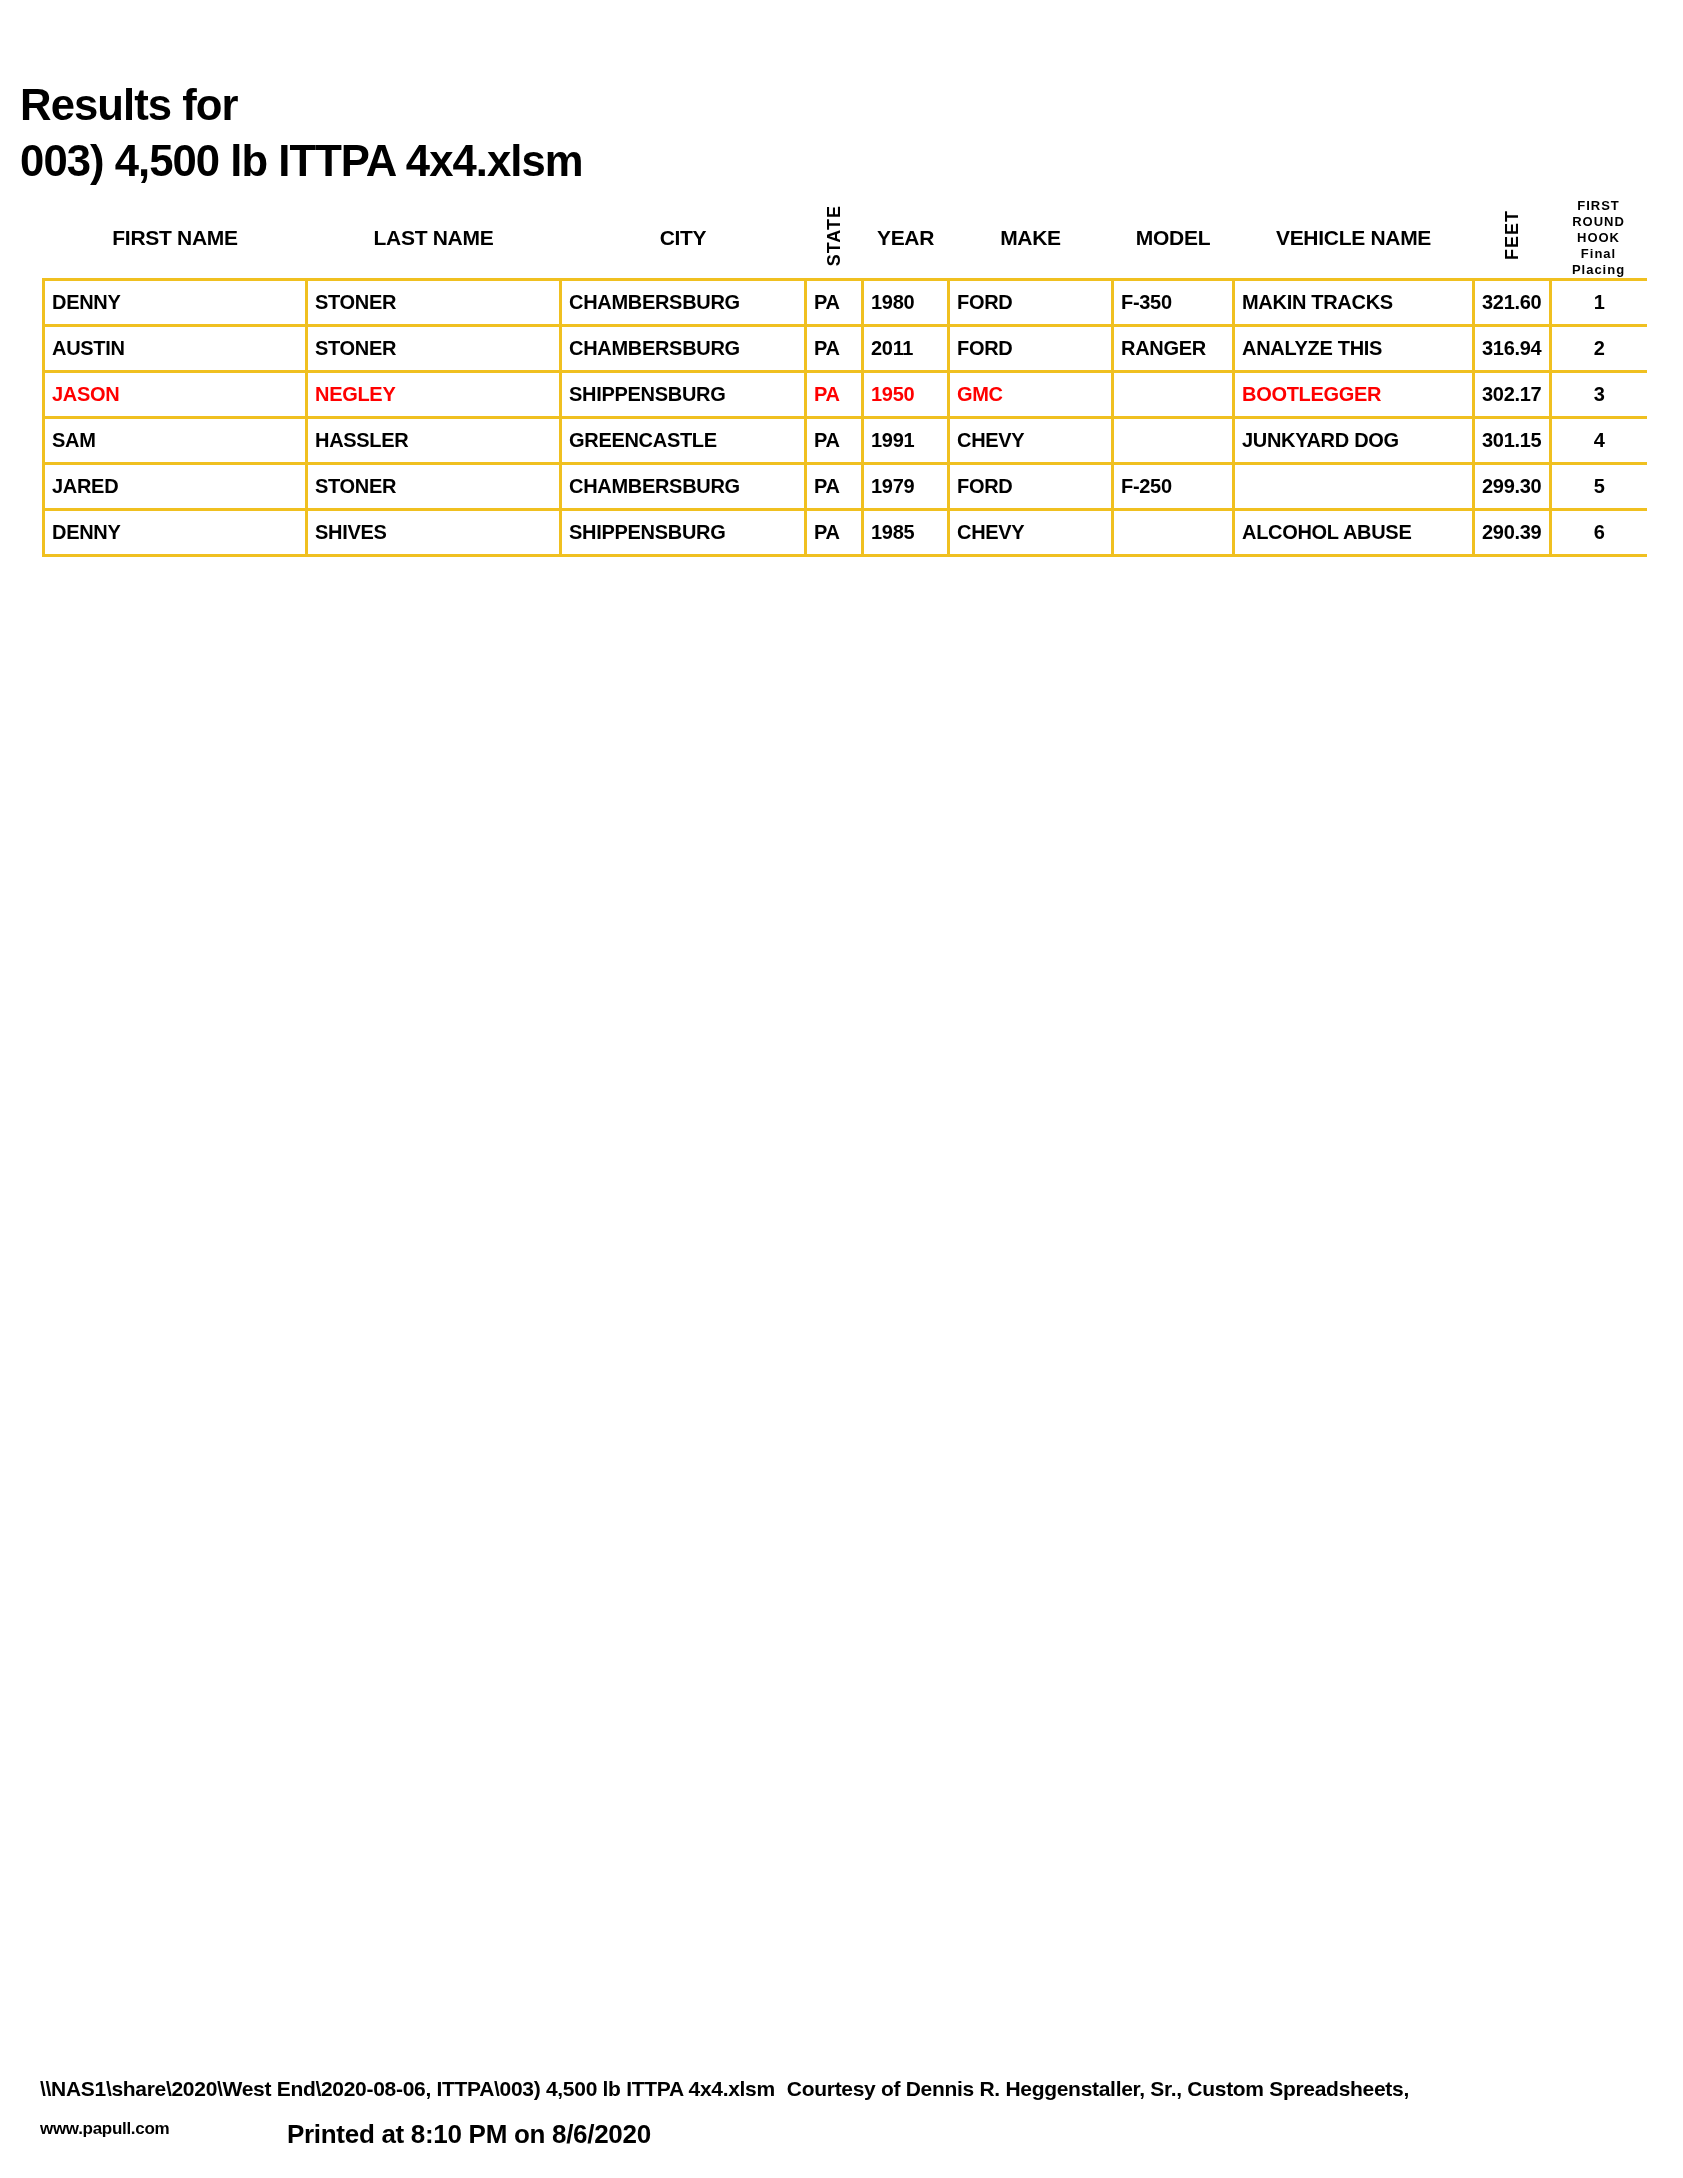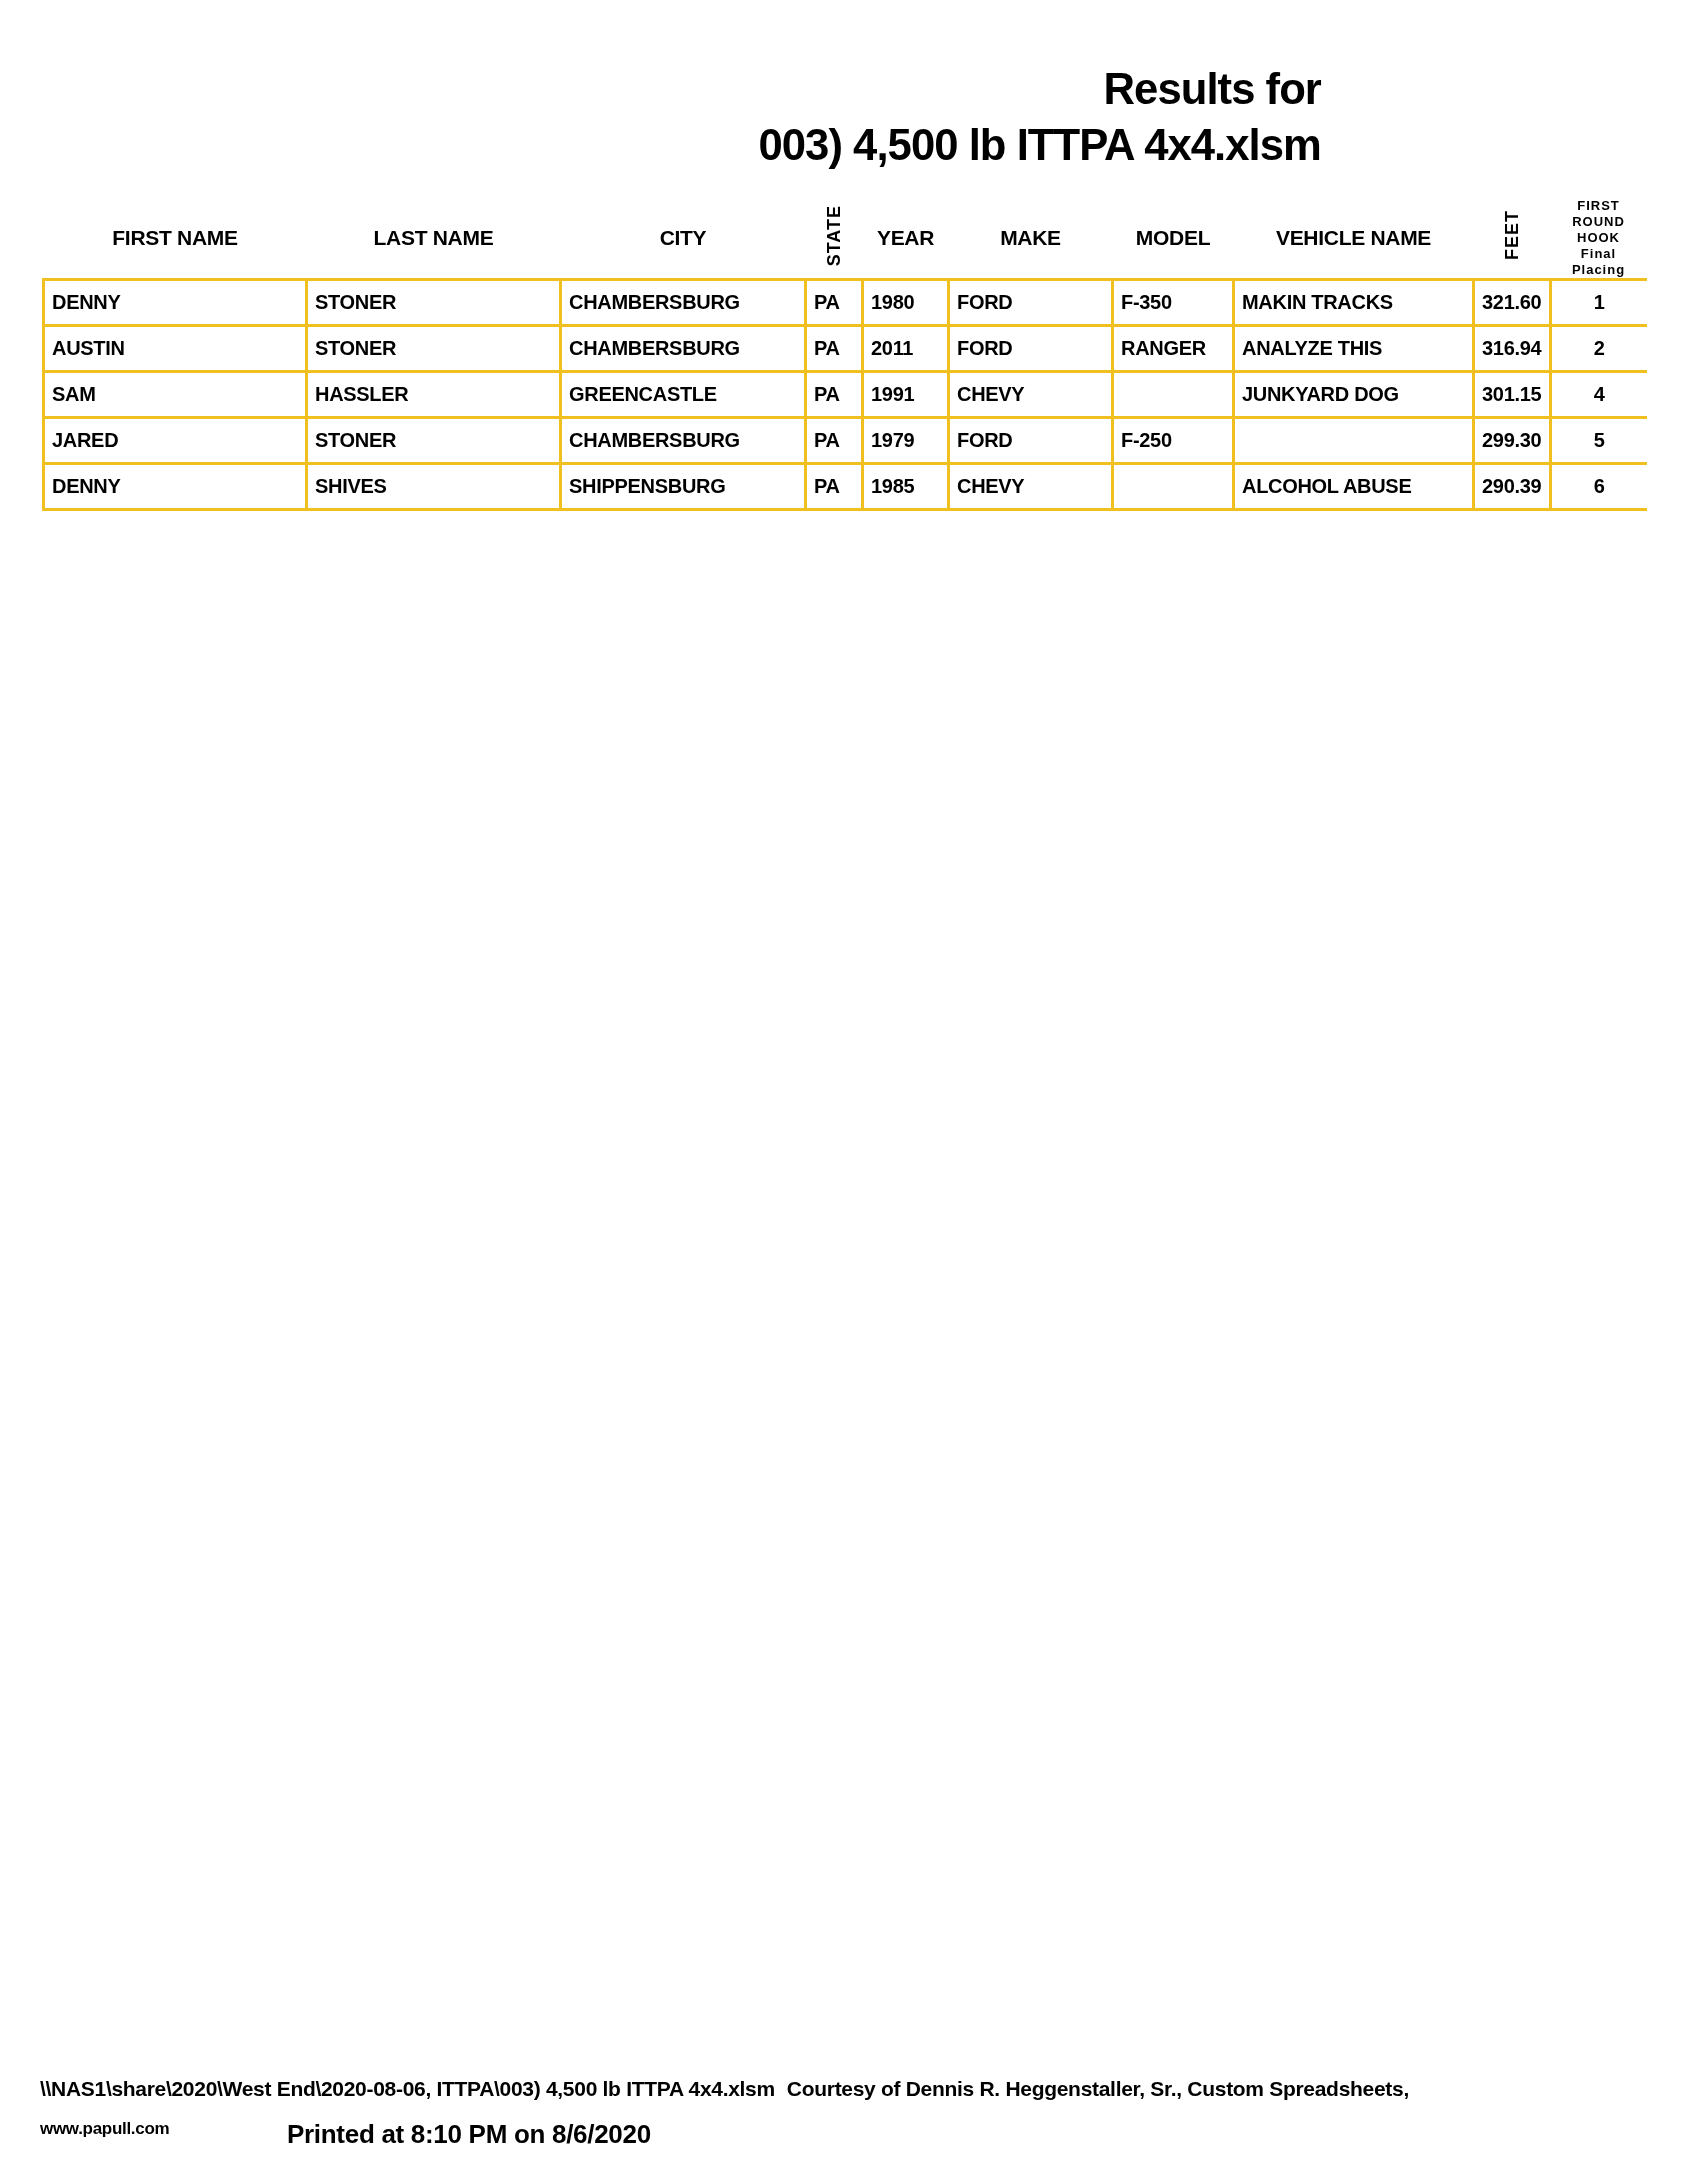--- a/index.html
+++ b/index.html
@@ -8,23 +8,23 @@
     width: 1683px; height: 2178px;
     position: relative;
     font-family: "Liberation Sans", "DejaVu Sans", sans-serif;
     color: #000000;
     overflow: hidden;
   }
 
   
   .title-block {
     position: absolute;
-    top: 61px; left: 0;
+    top: 77px; left: 0;
     width: 1341px;
-    text-align: right;
+    text-align: left;
   }
   .title-line {
     font-size: 45px;
     font-weight: bold;
     letter-spacing: -1px;
     line-height: 56px;
     transform: scaleX(0.97);
   }
 
   
@@ -170,20 +170,32 @@
     <td class="col-city">CHAMBERSBURG</td>
     <td class="col-state">PA</td>
     <td class="col-year">2011</td>
     <td class="col-make">FORD</td>
     <td class="col-model">RANGER</td>
     <td class="col-vehicle">ANALYZE THIS</td>
     <td class="col-feet">316.94</td>
     <td class="col-place">2</td>
   </tr>
 
+  <tr>
+    <td class="col-first red">JASON</td>
+    <td class="col-last red">NEGLEY</td>
+    <td class="col-city">SHIPPENSBURG</td>
+    <td class="col-state red">PA</td>
+    <td class="col-year red">1950</td>
+    <td class="col-make red">GMC</td>
+    <td class="col-model"></td>
+    <td class="col-vehicle red">BOOTLEGGER</td>
+    <td class="col-feet">302.17</td>
+    <td class="col-place">3</td>
+  </tr>
 
   <tr>
     <td class="col-first">SAM</td>
     <td class="col-last">HASSLER</td>
     <td class="col-city">GREENCASTLE</td>
     <td class="col-state">PA</td>
     <td class="col-year">1991</td>
     <td class="col-make">CHEVY</td>
     <td class="col-model"></td>
     <td class="col-vehicle">JUNKYARD DOG</td>

